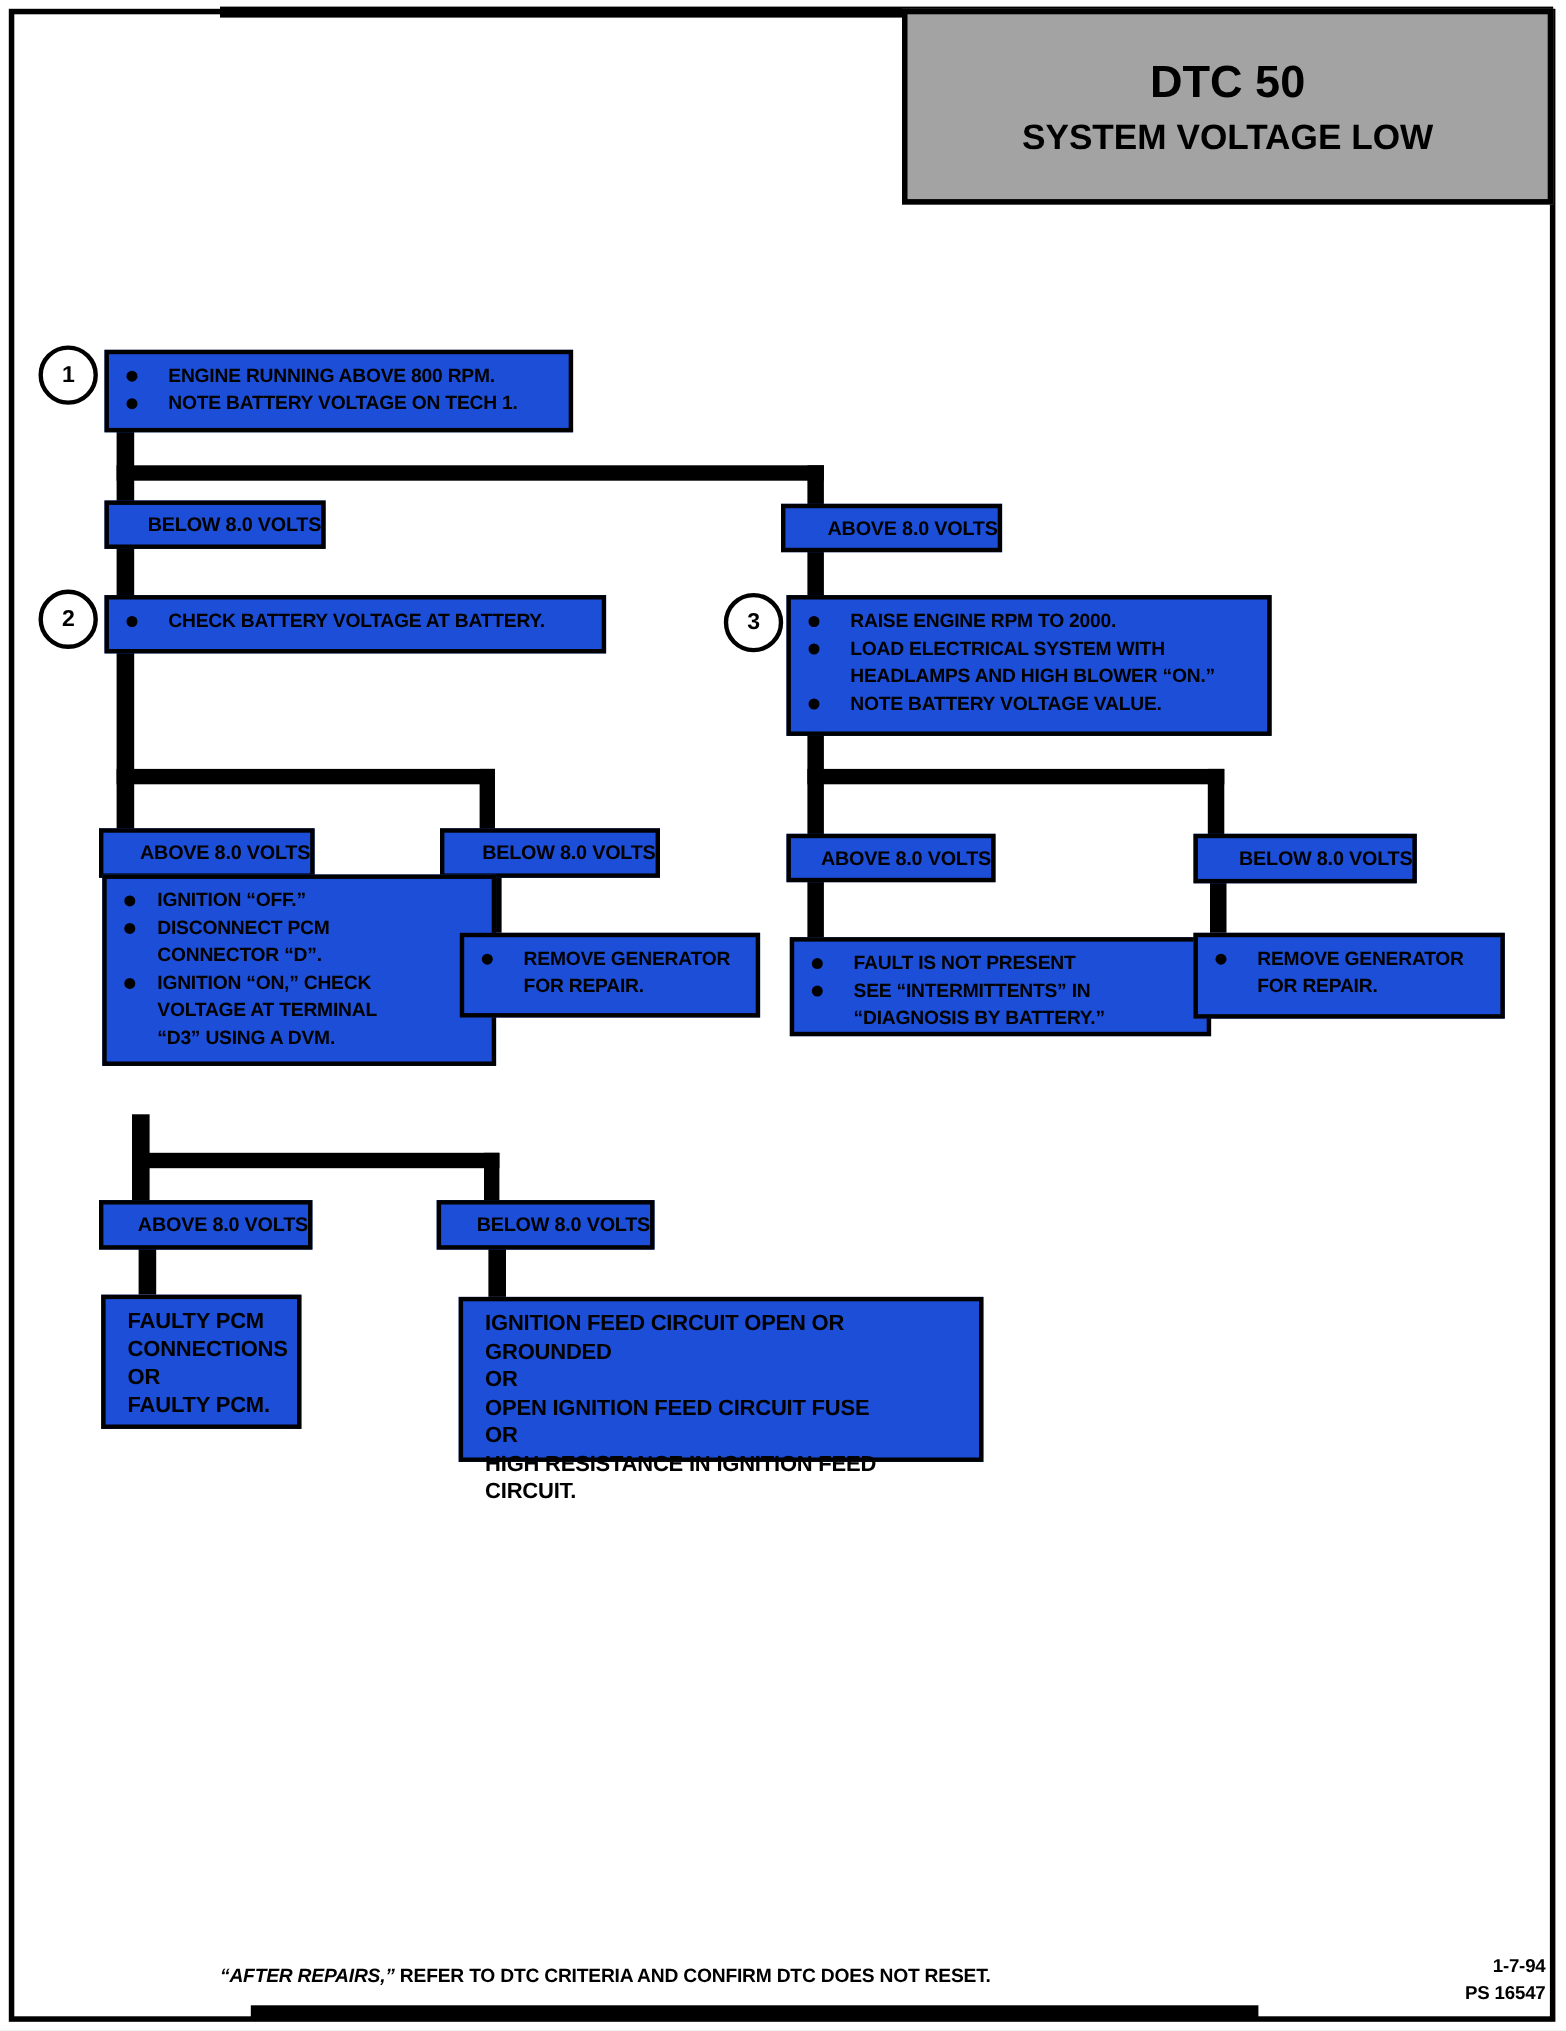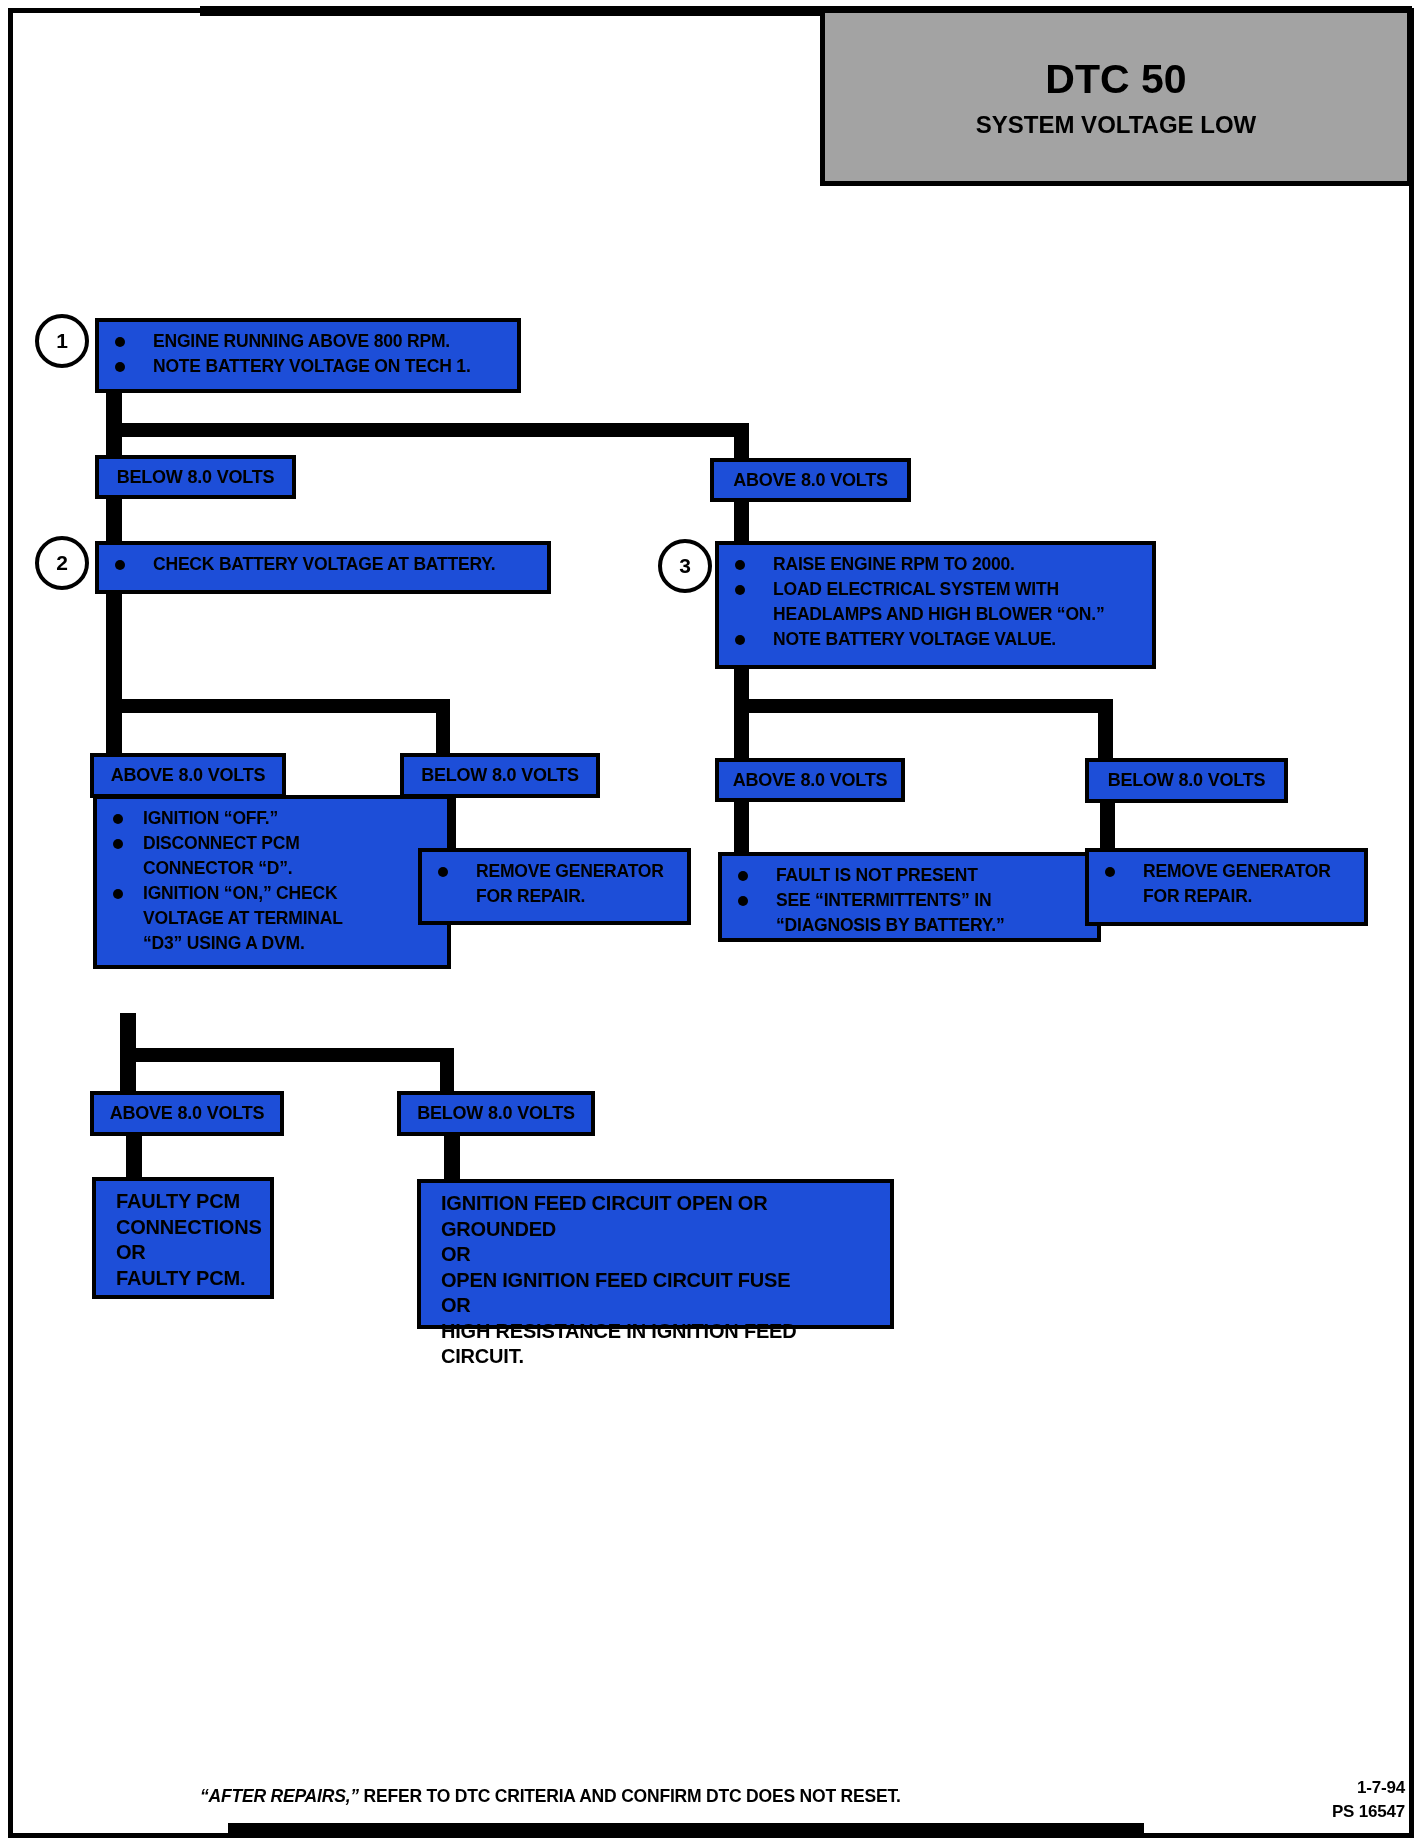--- a/index.html
+++ b/index.html
@@ -5,37 +5,37 @@
   html,body { margin:0; padding:0; background:#e8e8e8; }
   .page {
     position:relative; width:1424px; height:1846px; margin:0 auto;
     background:#ffffff; color:#000;
     font-family:"Liberation Sans", sans-serif; font-weight:700;
     letter-spacing:-0.2px; overflow:hidden;
   }
   .frame { position:absolute; left:8px; top:8px; right:10px; bottom:8px; border:5px solid #000; }
   .bar { position:absolute; background:#000; }
   .node { position:absolute; border:4px solid #000; background:#1d4ed8; box-sizing:border-box; }
-  .label-node { display:flex; align-items:center; justify-content:center; font-size:18px; white-space:nowrap; }
+  .label-node { display:flex; align-items:center; justify-content:flex-end; font-size:18px; white-space:nowrap; }
   .step-box { padding:7px 8px 7px 6px; font-size:17.5px; line-height:25px; }
   .plain-box { padding:8px 20px; font-size:20px; line-height:25.5px; }
   .brow { display:flex; align-items:flex-start; }
   .dot { flex:0 0 10px; width:10px; height:10px; border-radius:50%; background:#000; margin:8px 28px 0 10px; }
   .btxt { flex:1; }
   .circle {
     position:absolute; width:46px; height:46px; border:4px solid #000; border-radius:50%;
     background:#fff; display:flex; align-items:center; justify-content:center; font-size:21px;
   }
   .title-box {
     position:absolute; left:820px; top:8px; width:592px; height:178px;
     border:5px solid #000; background:#a3a3a3; box-sizing:border-box;
     display:flex; flex-direction:column; align-items:center; justify-content:center; gap:8px;
   }
   .title1 { font-size:41px; letter-spacing:0; }
-  .title2 { font-size:24px; letter-spacing:0; }
+  .title2 { font-size:32px; letter-spacing:0; }
   .footer-note { position:absolute; left:200px; top:1786px; font-size:17.5px; white-space:nowrap; }
   .footer-note .ital { font-style:italic; }
   .footer-id { position:absolute; left:1255px; top:1776px; width:150px; text-align:right; font-size:17px; line-height:24px; }
 </style>
 </head>
 <body>
 
 <div class="page">
 
   <div class="frame"></div>

